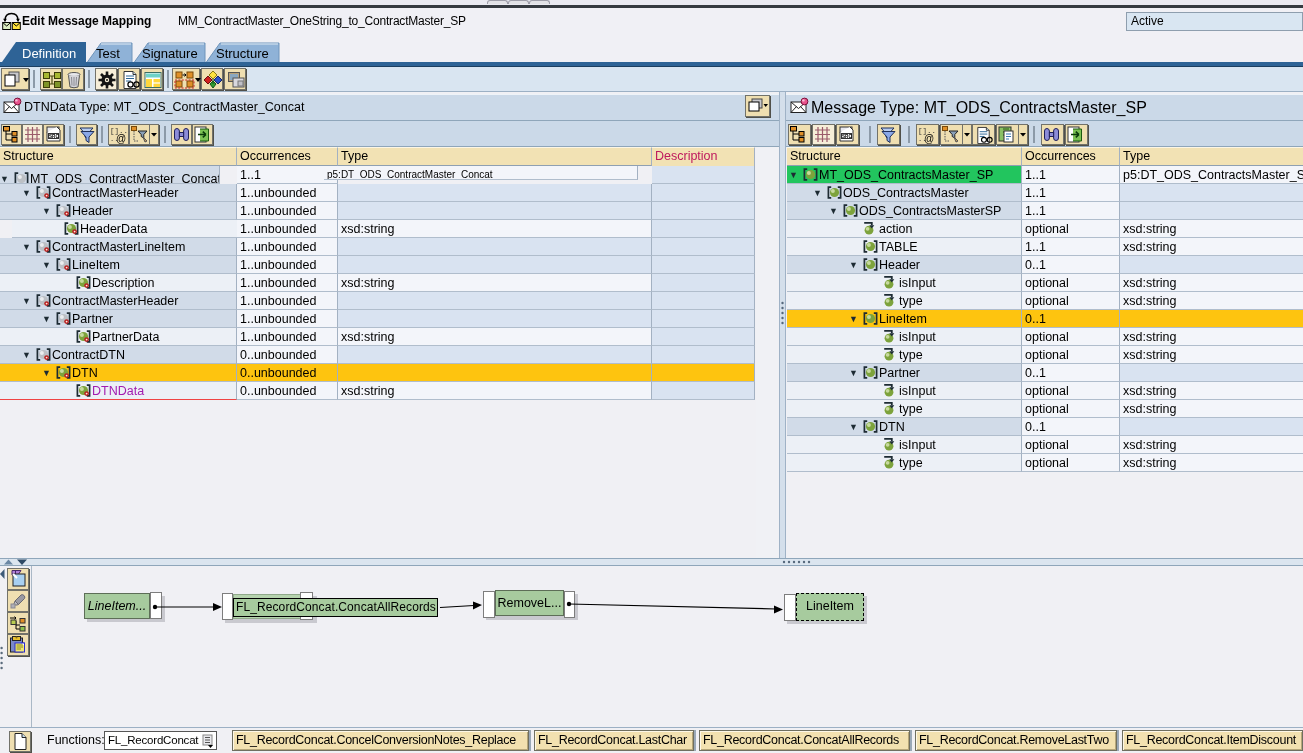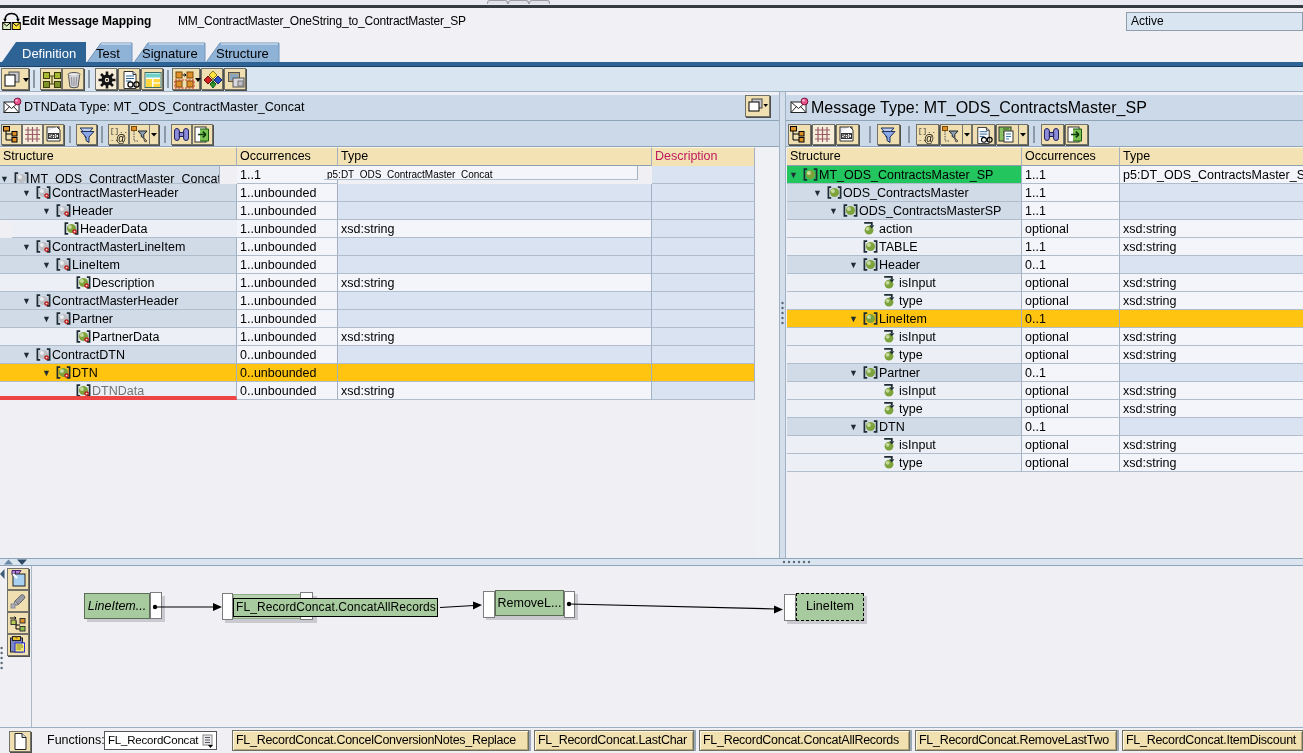--- a/index.html
+++ b/index.html
@@ -334,21 +334,21 @@
 <div class="" style="left:0px;top:364px;width:237px;height:18px;background:#fec40f;border-right:1px solid #a3b1c2;border-bottom:1px solid #b0bdcc;font-size:12.5px;line-height:18px;padding-left:42px;overflow:hidden;white-space:nowrap;color:#000"><span class="tri">▼</span><svg class="bi" width="15" height="13" viewBox="0 0 15 13">
       <path d="M4.2 1.2 H1.4 V11.8 H4.2 M10.8 1.2 H13.6 V11.8 H10.8" fill="none" stroke="#1d2b33" stroke-width="1.7"></path>
       <circle cx="7.5" cy="6.5" r="4.6" fill="#7da33c"></circle>
       <circle cx="5.9" cy="4.9" r="2" fill="#cfe0a8" opacity="0.9"></circle>
       <circle cx="10.6" cy="9.6" r="2.4" fill="#b92121"></circle>
       <circle cx="10.6" cy="9.6" r="0.9" fill="#ffeadd"></circle>
     </svg><span style="">DTN</span></div>
 <div class="" style="left:237px;top:364px;width:101px;height:18px;background:#fec40f;border-right:1px solid #a3b1c2;border-bottom:1px solid #b0bdcc;font-size:12.5px;line-height:18px;padding-left:3px;overflow:hidden;white-space:nowrap;color:#000">0..unbounded</div>
 <div class="" style="left:338px;top:364px;width:314px;height:18px;background:#fec40f;border-right:1px solid #a3b1c2;border-bottom:1px solid #b0bdcc;font-size:12.5px;line-height:18px;padding-left:3px;overflow:hidden;white-space:nowrap;color:#000"></div>
 <div class="" style="left:652px;top:364px;width:103px;height:18px;background:#fec40f;border-right:1px solid #a3b1c2;border-bottom:1px solid #b0bdcc;font-size:12.5px;line-height:18px;padding-left:3px;overflow:hidden;white-space:nowrap;color:#000"></div>
-<div class="" style="left:0px;top:382px;width:237px;height:18px;background:#ecf0f6;border-right:1px solid #a3b1c2;border-bottom:4px solid #ef4444;font-size:12.5px;line-height:18px;padding-left:62px;overflow:hidden;white-space:nowrap;color:#737373"><span style="display:inline-block;width:14px"></span><svg class="bi" width="15" height="13" viewBox="0 0 15 13">
+<div class="" style="left:0px;top:382px;width:237px;height:18px;background:#ecf0f6;border-right:1px solid #a3b1c2;border-bottom:1px solid #ef4444;font-size:12.5px;line-height:18px;padding-left:62px;overflow:hidden;white-space:nowrap;color:#a21caf"><span style="display:inline-block;width:14px"></span><svg class="bi" width="15" height="13" viewBox="0 0 15 13">
       <path d="M4.2 1.2 H1.4 V11.8 H4.2 M10.8 1.2 H13.6 V11.8 H10.8" fill="none" stroke="#1d2b33" stroke-width="1.7"></path>
       <circle cx="7.5" cy="6.5" r="4.6" fill="#7da33c"></circle>
       <circle cx="5.9" cy="4.9" r="2" fill="#cfe0a8" opacity="0.9"></circle>
       <circle cx="10.6" cy="9.6" r="2.4" fill="#b92121"></circle>
       <circle cx="10.6" cy="9.6" r="0.9" fill="#ffeadd"></circle>
     </svg><span style="">DTNData</span></div>
 <div class="" style="left:237px;top:382px;width:101px;height:18px;background:#f3f5fa;border-right:1px solid #a3b1c2;border-bottom:1px solid #b0bdcc;font-size:12.5px;line-height:18px;padding-left:3px;overflow:hidden;white-space:nowrap;color:#000">0..unbounded</div>
 <div class="" style="left:338px;top:382px;width:314px;height:18px;background:#f3f5fa;border-right:1px solid #a3b1c2;border-bottom:1px solid #b0bdcc;font-size:12.5px;line-height:18px;padding-left:3px;overflow:hidden;white-space:nowrap;color:#000">xsd:string</div>
 <div class="" style="left:652px;top:382px;width:103px;height:18px;background:#d9e3f1;border-right:1px solid #a3b1c2;border-bottom:1px solid #b0bdcc;font-size:12.5px;line-height:18px;padding-left:3px;overflow:hidden;white-space:nowrap;color:#000"></div>
 <div class="" style="left:756px;top:147px;width:23px;height:411px;background:#f0f1f5"></div>

